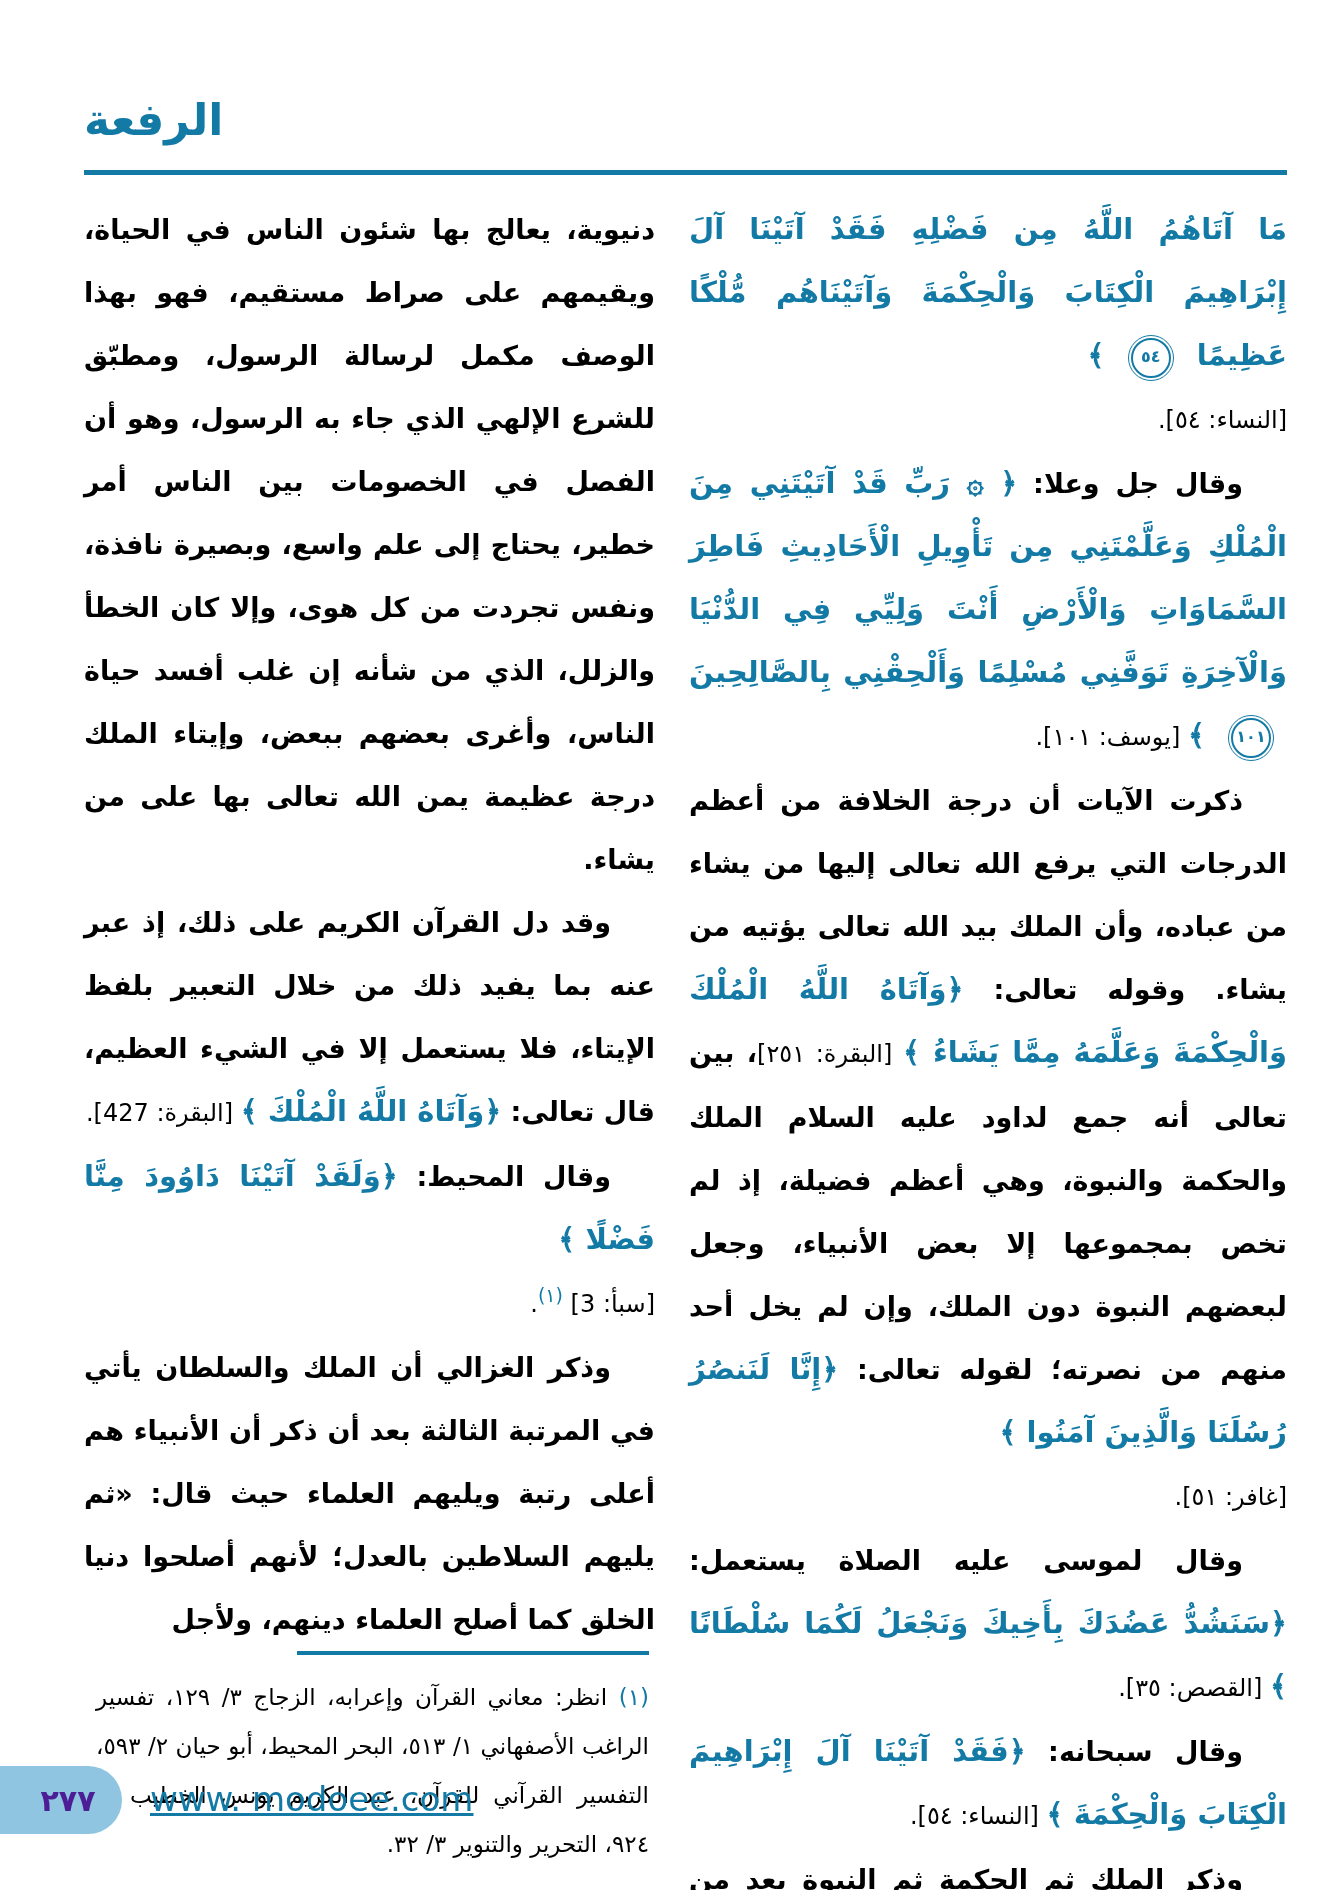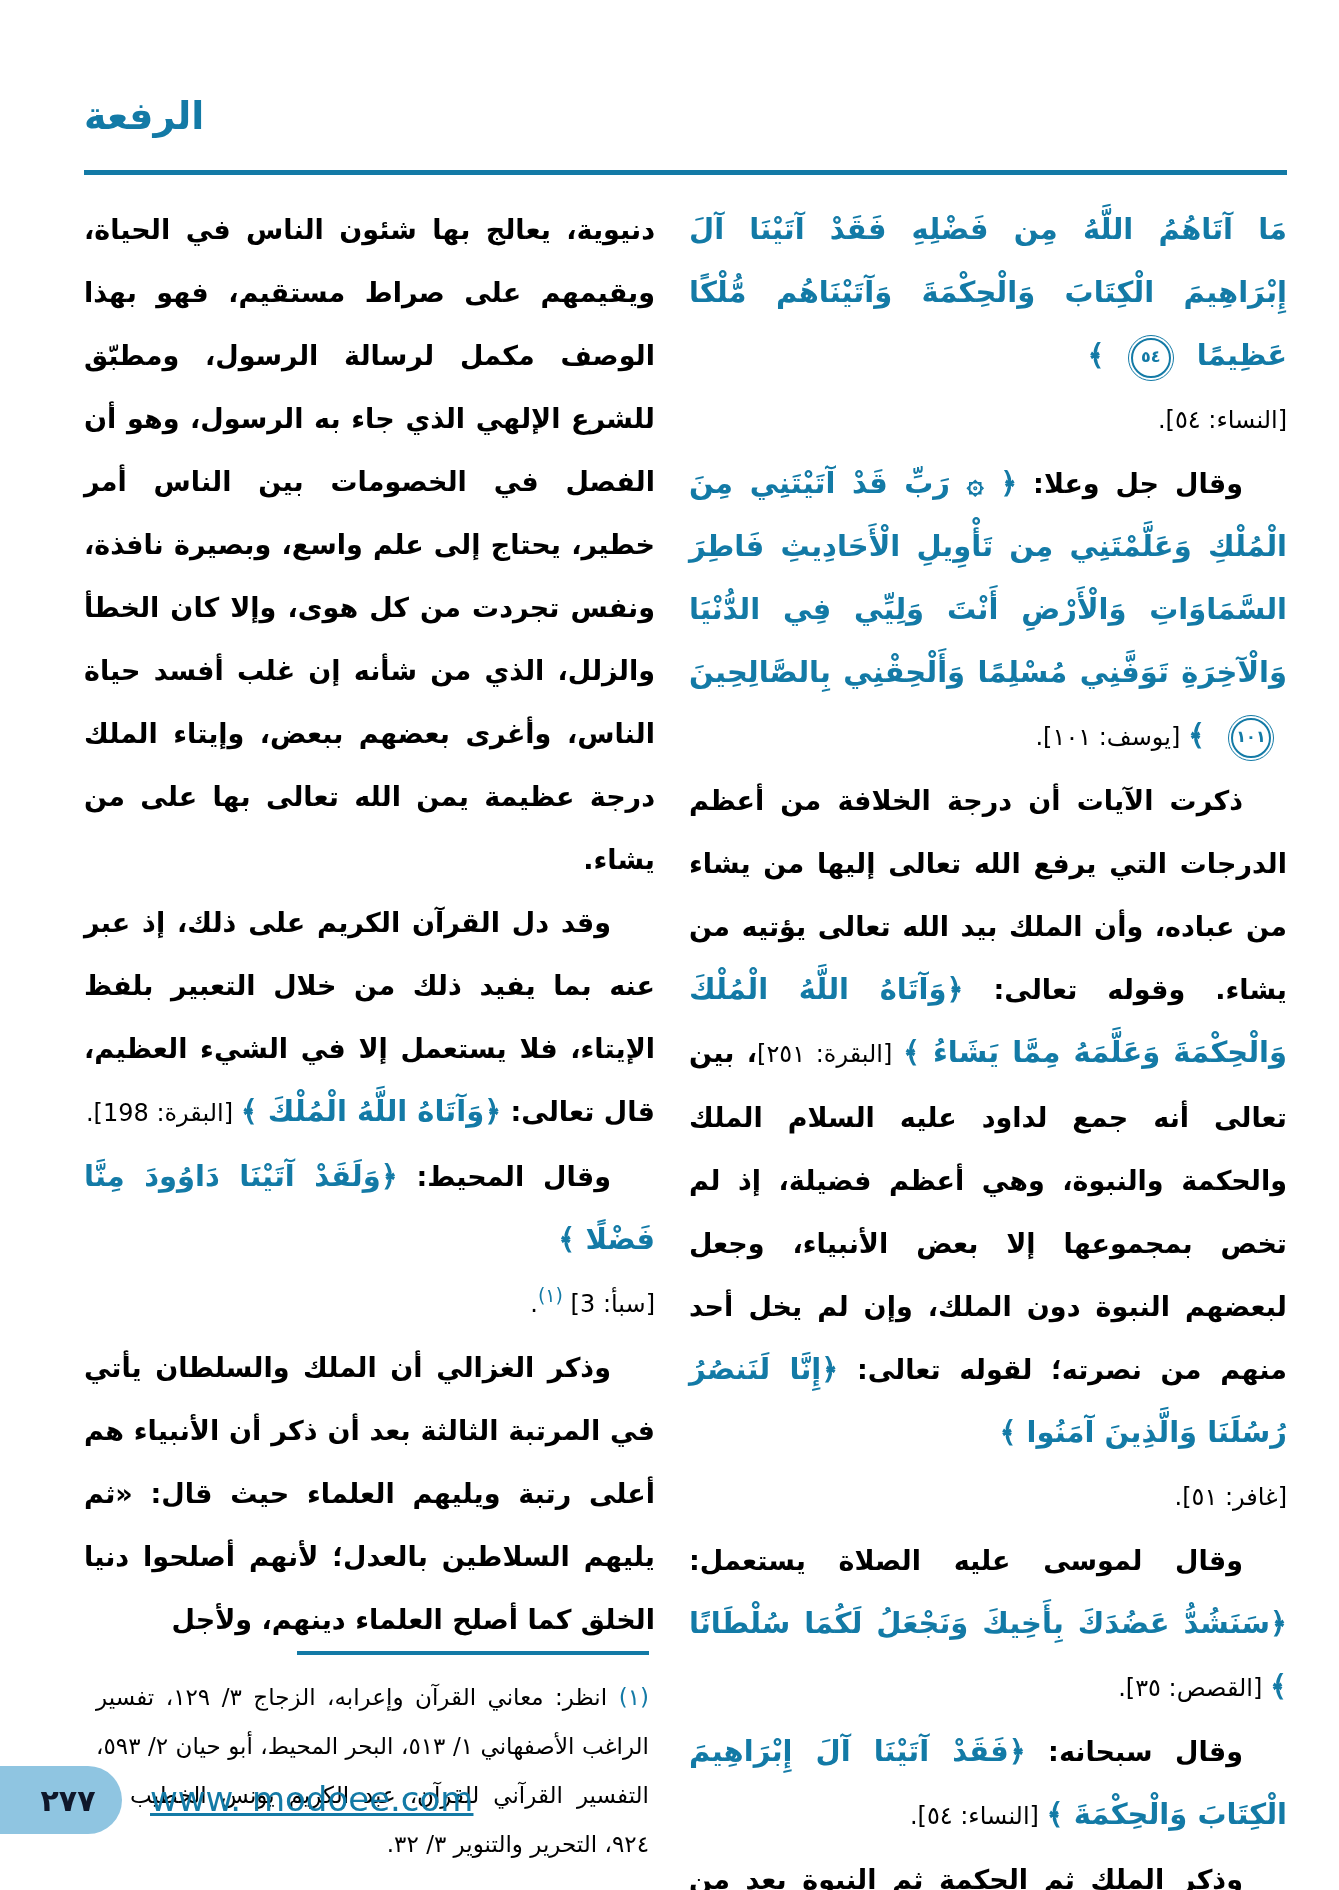--- a/index.html
+++ b/index.html
@@ -8,21 +8,21 @@
     font-family:"DejaVu Sans", sans-serif;
     direction:rtl;
     position:relative;
     color:#000;
   }
   .page{position:absolute;inset:0;overflow:hidden;background:#fff;}
 
   
   .header-title{
     position:absolute;left:84px;top:94px;
-    font-size:38px;font-weight:bold;color:#137AA6;
+    font-size:44px;font-weight:bold;color:#137AA6;
     line-height:1.2;
   }
   .header-rule{
     position:absolute;left:84px;right:52px;top:170px;height:5px;
     background:#137AA6;
   }
 
   
   .content{
     position:absolute;top:198px;left:84px;right:52px;height:1548px;
@@ -71,21 +71,21 @@
   .footnote-text .run-ref{font-size:23px;}
 
   
   .page-badge{
     position:absolute;left:0;top:1766px;width:122px;height:68px;
     background:#8FC5E1;
     border-top-right-radius:36px;border-bottom-right-radius:36px;
     display:flex;align-items:center;justify-content:center;
   }
   .page-badge span{
-    color:#0f172a;font-size:30px;font-weight:700;letter-spacing:4px;margin-left:14px;
+    color:#4c1d95;font-size:30px;font-weight:700;letter-spacing:4px;margin-left:14px;
   }
   .website{
     position:absolute;left:150px;top:1779px;
     direction:ltr;unicode-bidi:isolate;
     color:#137AA6;font-size:34px;font-weight:500;text-decoration:underline;
   }
 </style>
 </head>
 <body>
 
@@ -99,21 +99,21 @@
         <p class="para"><span class="run-quran">مَا آتَاهُمُ اللَّهُ مِن فَضْلِهِ فَقَدْ آتَيْنَا آلَ إِبْرَاهِيمَ الْكِتَابَ وَالْحِكْمَةَ وَآتَيْنَاهُم مُّلْكًا عَظِيمًا </span><span class="run-medallion">٥٤</span><span class="run-quran"> ﴾</span><br><span class="run-ref">[النساء: ٥٤].</span></p>
         <p class="para indent"><span class="run-body">وقال جل وعلا: </span><span class="run-quran">﴿ ۞ رَبِّ قَدْ آتَيْتَنِي مِنَ الْمُلْكِ وَعَلَّمْتَنِي مِن تَأْوِيلِ الْأَحَادِيثِ فَاطِرَ السَّمَاوَاتِ وَالْأَرْضِ أَنْتَ وَلِيِّي فِي الدُّنْيَا وَالْآخِرَةِ تَوَفَّنِي مُسْلِمًا وَأَلْحِقْنِي بِالصَّالِحِينَ </span><span class="run-medallion">١٠١</span><span class="run-quran"> ﴾</span><span class="run-ref"> [يوسف: ١٠١].</span></p>
         <p class="para indent"><span class="run-body">ذكرت الآيات أن درجة الخلافة من أعظم الدرجات التي يرفع الله تعالى إليها من يشاء من عباده، وأن الملك بيد الله تعالى يؤتيه من يشاء. وقوله تعالى: </span><span class="run-quran">﴿وَآتَاهُ اللَّهُ الْمُلْكَ وَالْحِكْمَةَ وَعَلَّمَهُ مِمَّا يَشَاءُ ﴾</span><span class="run-ref"> [البقرة: ٢٥١]</span><span class="run-body">، بين تعالى أنه جمع لداود عليه السلام الملك والحكمة والنبوة، وهي أعظم فضيلة، إذ لم تخص بمجموعها إلا بعض الأنبياء، وجعل لبعضهم النبوة دون الملك، وإن لم يخل أحد منهم من نصرته؛ لقوله تعالى: </span><span class="run-quran">﴿إِنَّا لَنَنصُرُ رُسُلَنَا وَالَّذِينَ آمَنُوا ﴾</span><br><span class="run-ref">[غافر: ٥١].</span></p>
         <p class="para indent"><span class="run-body">وقال لموسى عليه الصلاة يستعمل: </span><span class="run-quran">﴿سَنَشُدُّ عَضُدَكَ بِأَخِيكَ وَنَجْعَلُ لَكُمَا سُلْطَانًا ﴾</span><span class="run-ref"> [القصص: ٣٥].</span></p>
         <p class="para indent"><span class="run-body">وقال سبحانه: </span><span class="run-quran">﴿فَقَدْ آتَيْنَا آلَ إِبْرَاهِيمَ الْكِتَابَ وَالْحِكْمَةَ ﴾</span><span class="run-ref"> [النساء: ٥٤].</span></p>
         <p class="para indent"><span class="run-body">وذكر الملك ثم الحكمة ثم النبوة بعد من باب الترقي، والملك صاحب رسالة</span></p>
       </div>
     <div class="col col-left">
       <div id="col-left-paras">
           <p class="para"><span class="run-body">دنيوية، يعالج بها شئون الناس في الحياة، ويقيمهم على صراط مستقيم، فهو بهذا الوصف مكمل لرسالة الرسول، ومطبّق للشرع الإلهي الذي جاء به الرسول، وهو أن الفصل في الخصومات بين الناس أمر خطير، يحتاج إلى علم واسع، وبصيرة نافذة، ونفس تجردت من كل هوى، وإلا كان الخطأ والزلل، الذي من شأنه إن غلب أفسد حياة الناس، وأغرى بعضهم ببعض، وإيتاء الملك درجة عظيمة يمن الله تعالى بها على من يشاء.</span></p>
-          <p class="para indent"><span class="run-body">وقد دل القرآن الكريم على ذلك، إذ عبر عنه بما يفيد ذلك من خلال التعبير بلفظ الإيتاء، فلا يستعمل إلا في الشيء العظيم، قال تعالى: </span><span class="run-quran">﴿وَآتَاهُ اللَّهُ الْمُلْكَ ﴾</span><span class="run-ref"> [البقرة: 198].</span></p>
+          <p class="para indent"><span class="run-body">وقد دل القرآن الكريم على ذلك، إذ عبر عنه بما يفيد ذلك من خلال التعبير بلفظ الإيتاء، فلا يستعمل إلا في الشيء العظيم، قال تعالى: </span><span class="run-quran">﴿وَآتَاهُ اللَّهُ الْمُلْكَ ﴾</span><span class="run-ref"> [البقرة: 427].</span></p>
           <p class="para indent"><span class="run-body">وقال المحيط: </span><span class="run-quran">﴿وَلَقَدْ آتَيْنَا دَاوُودَ مِنَّا فَضْلًا ﴾</span><br><span class="run-ref">[سبأ: 3] </span><span class="run-fnmark">(١)</span><span class="run-ref">.</span></p>
           <p class="para indent"><span class="run-body">وذكر الغزالي أن الملك والسلطان يأتي في المرتبة الثالثة بعد أن ذكر أن الأنبياء هم أعلى رتبة ويليهم العلماء حيث قال: «ثم يليهم السلاطين بالعدل؛ لأنهم أصلحوا دنيا الخلق كما أصلح العلماء دينهم، ولأجل</span></p>
         </div>
       <div class="footnote">
         <div class="footnote-rule"></div>
         <div class="footnote-text" id="footnote-text"><span class="run-fnlabel">(١) </span><span class="run-ref">انظر: معاني القرآن وإعرابه، الزجاج ٣/ ١٢٩، تفسير الراغب الأصفهاني ١/ ٥١٣، البحر المحيط، أبو حيان ٢/ ٥٩٣، التفسير القرآني للقرآن، عبد الكريم يونس الخطيب ٩/ ٩٢٤، التحرير والتنوير ٣/ ٣٢.</span></div>
       </div>
     </div>
   </div>
 

